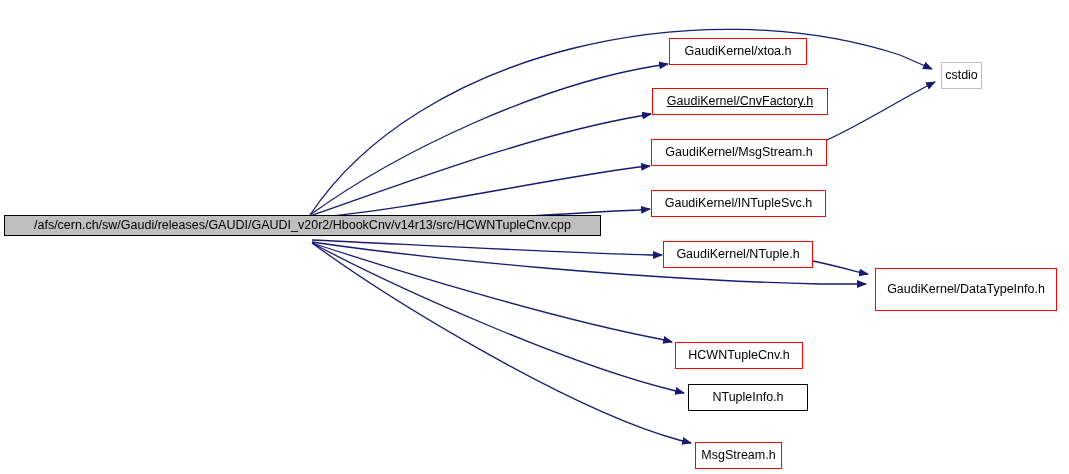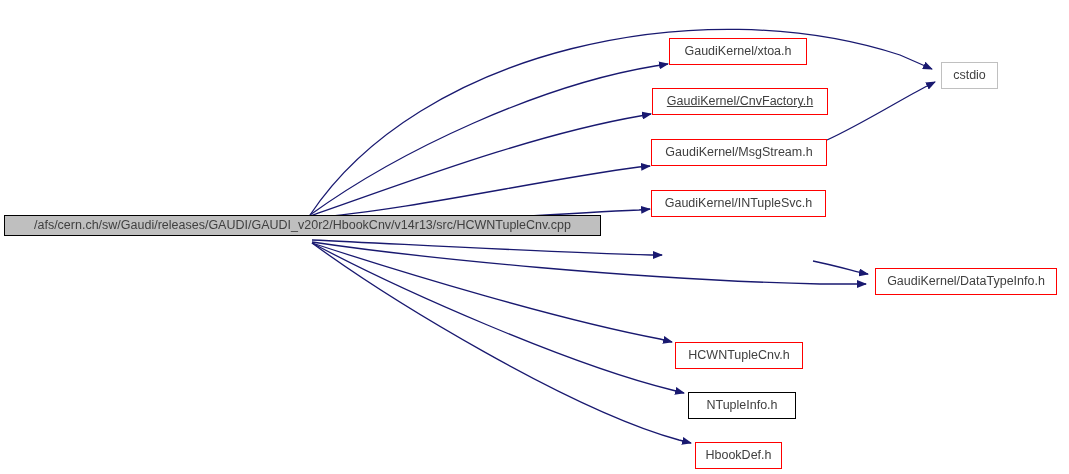--- a/index.html
+++ b/index.html
@@ -26,21 +26,21 @@
   }
   .node {
     position: absolute;
     box-sizing: border-box;
     display: flex;
     align-items: center;
     justify-content: center;
     white-space: nowrap;
     font-size: 12.5px;
     line-height: 1;
-    color: #404040;
+    color: #000000;
     background: #ffffff;
     border: 1px solid #c0c0c0;
     letter-spacing: 0px;
   }
   .node.red {
     border: 1px solid #ff0000;
   }
   .node.black {
     border: 1px solid #000000;
   }
@@ -91,46 +91,49 @@
   </svg>
 
   <div class="node root" style="left:4px; top:215px; width:597px; height:21px;">
     <span>/afs/cern.ch/sw/Gaudi/releases/GAUDI/GAUDI_v20r2/HbookCnv/v14r13/src/HCWNTupleCnv.cpp</span>
   </div>
 
   <div class="node red" style="left:669px; top:38px; width:138px; height:27px;">
     <span>GaudiKernel/xtoa.h</span>
   </div>
 
-  <div class="node" style="left:941px; top:62px; width:57px; height:27px;">
+  <div class="node" style="left:941px; top:62px; width:41px; height:27px;">
     <span>cstdio</span>
   </div>
 
   <div class="node red" style="left:652px; top:88px; width:176px; height:27px;text-decoration:underline;">
     <span>GaudiKernel/CnvFactory.h</span>
   </div>
 
   <div class="node red" style="left:651px; top:190px; width:175px; height:27px;">
     <span>GaudiKernel/INTupleSvc.h</span>
   </div>
 
   <div class="node red" style="left:651px; top:139px; width:176px; height:27px;">
     <span>GaudiKernel/MsgStream.h</span>
   </div>
 
+  <div class="node red" style="left:663px; top:241px; width:150px; height:27px;">
+    <span>GaudiKernel/NTuple.h</span>
+  </div>
 
-  <div class="node red" style="left:875px; top:268px; width:182px; height:27px;">
+  <div class="node red" style="left:875px; top:268px; width:182px; height:43px;">
     <span>GaudiKernel/DataTypeInfo.h</span>
   </div>
 
   <div class="node red" style="left:675px; top:342px; width:128px; height:27px;text-align:center;">
     <span>HCWNTupleCnv.h</span>
   </div>
 
-  <div class="node black" style="left:688px; top:392px; width:108px; height:27px;text-align:right;">
+  <div class="node black" style="left:688px; top:384px; width:120px; height:27px;text-align:right;">
     <span>NTupleInfo.h</span>
   </div>
 
   <div class="node red" style="left:695px; top:442px; width:87px; height:27px;">
-    <span>HbookDef.h</span>
+    <span>MsgStream.h</span>
   </div>
 
 </div>
 
 </body></html>

